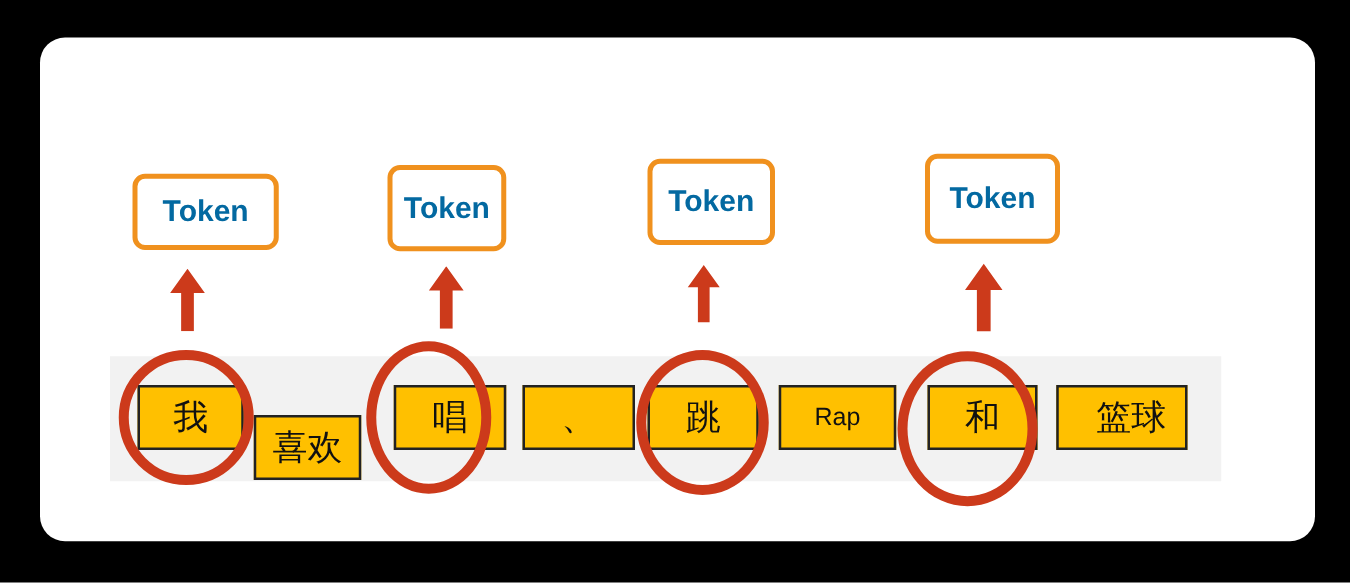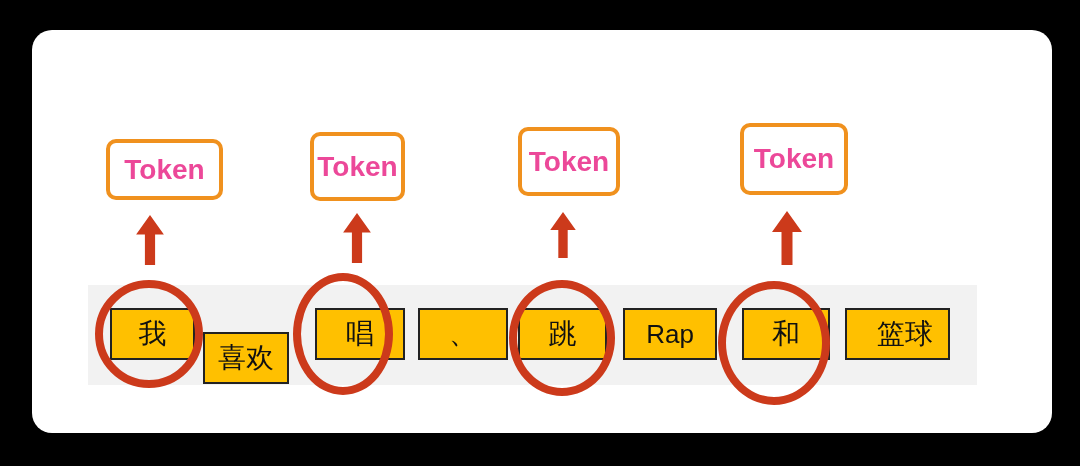--- a/index.html
+++ b/index.html
@@ -14,21 +14,21 @@
   }
   .strip{
     position:absolute;left:56px;top:255px;width:889px;height:100px;
     background:#f2f2f2;z-index:1;
   }
   
   .tokenbox{
     position:absolute;z-index:2;
     background:#fff;border:4px solid #f0911e;border-radius:10px;
     display:flex;align-items:center;justify-content:center;
-    color:#ec4899;font-weight:bold;font-size:28px;
+    color:#0369a1;font-weight:bold;font-size:24px;
     font-family:"Liberation Sans", sans-serif;
   }
   .t1{left:74px;top:109px;width:109px;height:53px;}
   .t2{left:278px;top:102px;width:87px;height:61px;}
   .t3{left:486px;top:97px;width:94px;height:61px;}
   .t4{left:708px;top:93px;width:100px;height:64px;}
   
   .arrow{position:absolute;z-index:3;}
   .a1{left:102px;top:185px;width:32px;height:50px;}
   .a2{left:309px;top:183px;width:32px;height:50px;}
@@ -38,21 +38,21 @@
   
   .word{
     position:absolute;top:278px;height:52px;z-index:2;
     background:#ffc000;border:2px solid #222;
     display:flex;align-items:center;justify-content:center;
     color:#111;font-size:28px;
     font-family:"DejaVu Serif","Liberation Serif",serif;
     box-sizing:border-box;
   }
   .word.latin{
-    font-family:"Liberation Sans",sans-serif;font-size:26px;
+    font-family:"Liberation Sans",sans-serif;font-size:20px;
   }
   .w1{left:78px;width:85px;}
   .w2{left:171px;width:86px;margin-top:24px;}
   .w3{left:283px;width:90px;}
   .w4{left:386px;width:90px;}
   .w5{left:486px;width:89px;}
   .w6{left:591px;width:94px;}
   .w7{left:710px;width:88px;}
   .w8{left:813px;width:105px;padding-left:15px;}
   

